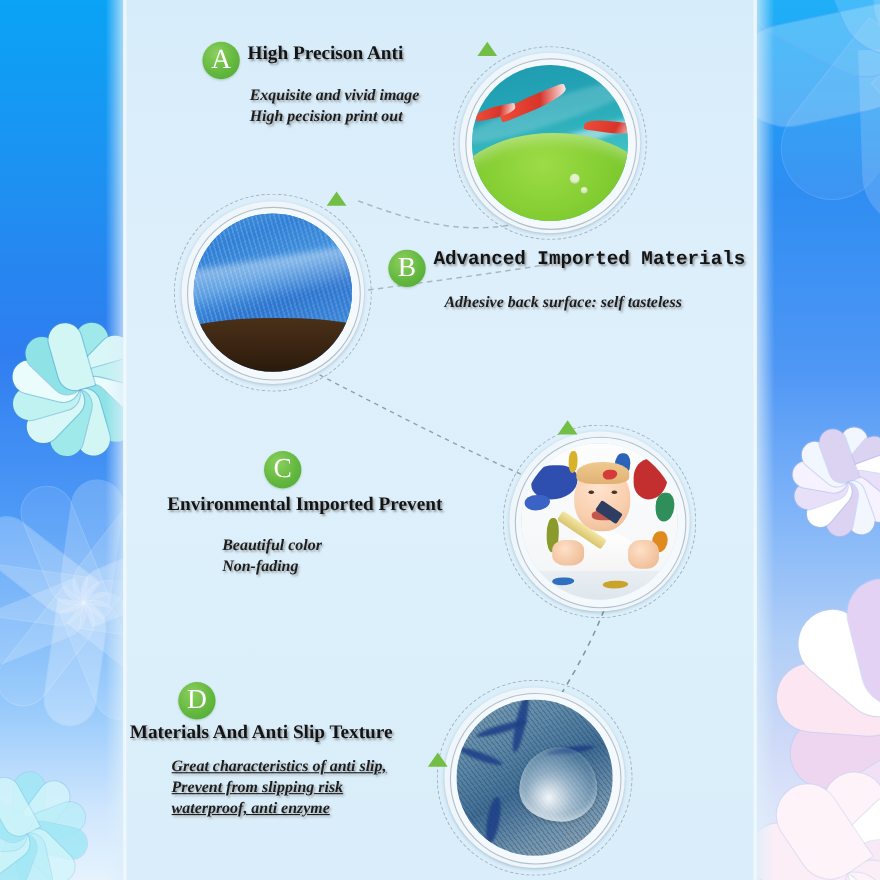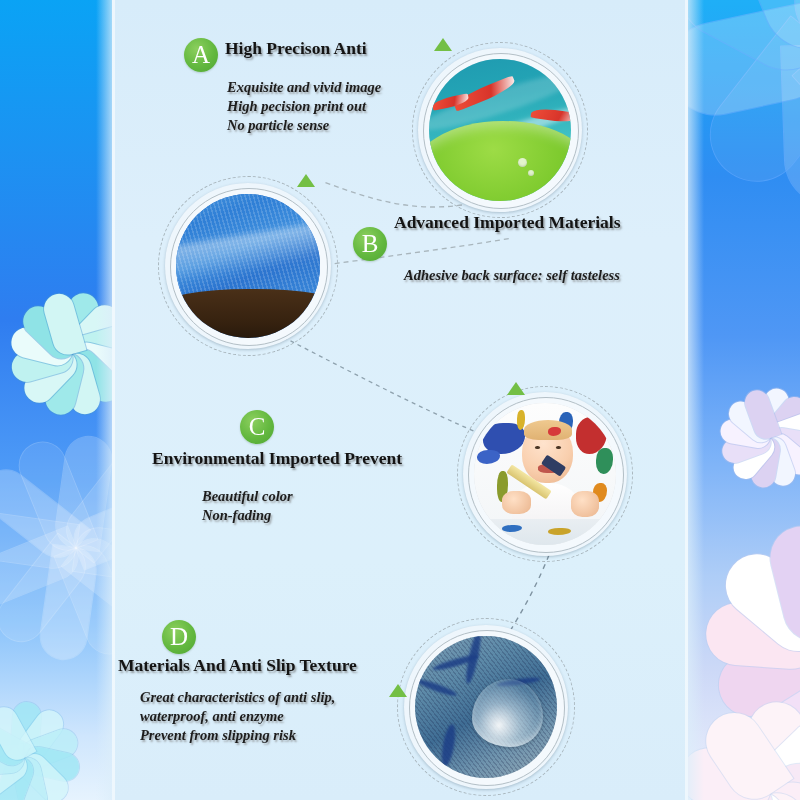--- a/index.html
+++ b/index.html
@@ -580,21 +580,20 @@
 
       <path d="M 437 555 C 425 585 410 612 395 636" fill="none" stroke="#7f93a1" stroke-width="1.4" stroke-dasharray="5 5"></path>
     </svg>
 
     <div>
       <div class="badge" style="left:72px; top:38px;">A</div>
       <div class="heading" style="left:113px; top:38px;">High Precison Anti</div>
       <div class="bullets" style="left:115px; top:78px;">
         <div>Exquisite and vivid image</div>
         <div>High pecision print out</div>
-        <div>No particle sense</div>
       </div>
     </div>
 
     <div class="photo-wrap" style="left:300px; top:42px; width:176px; height:176px;">
       <div class="ring-dashed"></div>
       <div class="ring-outer" style="left:6px; top:6px; width:164px; height:164px;"></div>
       <div class="ring-inner" style="left:11px; top:11px; width:154px; height:154px;"></div>
       <div class="photo" style="left:17px; top:17px; width:142px; height:142px;">
         <div class="layer koi-water"></div>
         <div class="koi-streak" style="left:-10%; top:22%; width:120%; height:16%;"></div>
@@ -617,21 +616,21 @@
         <div class="layer" style="background:#2b74cf"></div>
         <div class="fab-top"></div>
         <div class="fab-crease"></div>
         <div class="fab-bottom"></div>
       </div>
       <div class="arrow-up" style="left:139px; top:-2px;"></div>
     </div>
 
     <div>
       <div class="badge" style="left:241px; top:227px;">B</div>
-      <div class="heading" style="left:282px; top:212px;">Advanced Imported Materials</div>
+      <div class="heading" style="left:282px; top:226px;font-family:Liberation Mono, monospace;">Advanced Imported Materials</div>
       <div class="bullets" style="left:292px; top:266px;">
         <div>Adhesive back surface: self tasteless</div>
       </div>
     </div>
 
     <div>
       <div class="badge" style="left:128px; top:410px;">C</div>
       <div class="heading" style="left:40px; top:448px;">Environmental Imported Prevent</div>
       <div class="bullets" style="left:90px; top:487px;">
         <div>Beautiful color</div>
@@ -669,24 +668,24 @@
         <div class="splat" style="left:0%; top:82%; width:100%; height:20%; background:linear-gradient(180deg,#e9eef2,#dde6ec); border-radius:0;"></div>
         <div class="splat" style="left:20%; top:86%; width:14%; height:5%; background:#2f6fc0;"></div>
         <div class="splat" style="left:52%; top:88%; width:16%; height:5%; background:#c9a32a;"></div>
       </div>
       <div class="arrow-up" style="left:50px; top:-4px;"></div>
     </div>
 
     <div>
       <div class="badge" style="left:50px; top:620px;">D</div>
       <div class="heading" style="left:6px; top:655px;">Materials And Anti Slip Texture</div>
-      <div class="bullets" style="left:28px; top:688px;">
+      <div class="bullets" style="left:44px; top:688px;text-decoration:underline;">
         <div>Great characteristics of anti slip,</div>
+        <div>Prevent from slipping risk</div>
         <div>waterproof, anti enzyme</div>
-        <div>Prevent from slipping risk</div>
       </div>
     </div>
 
     <div class="photo-wrap" style="left:285px; top:618px; width:178px; height:178px;">
       <div class="ring-dashed"></div>
       <div class="ring-outer" style="left:7px; top:7px; width:164px; height:164px;"></div>
       <div class="ring-inner" style="left:12px; top:12px; width:154px; height:154px;"></div>
       <div class="photo" style="left:18px; top:18px; width:142px; height:142px;">
         <div class="layer drop-bg"></div>
         <div class="drop-vein" style="left:38%; top:-4%; width:6%;  height:38%; transform:rotate(12deg);"></div>

